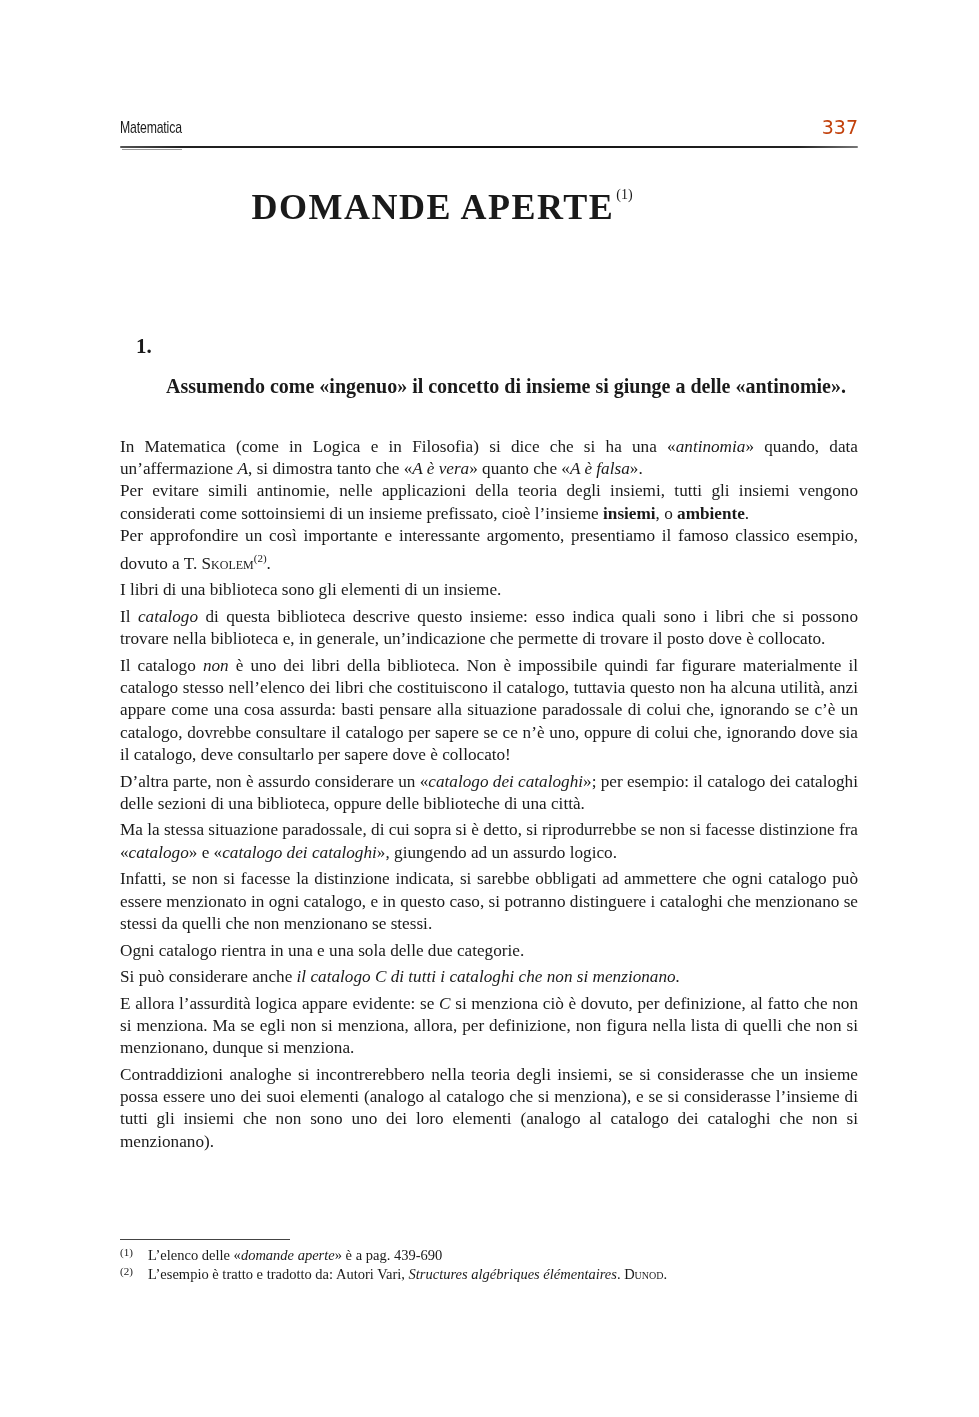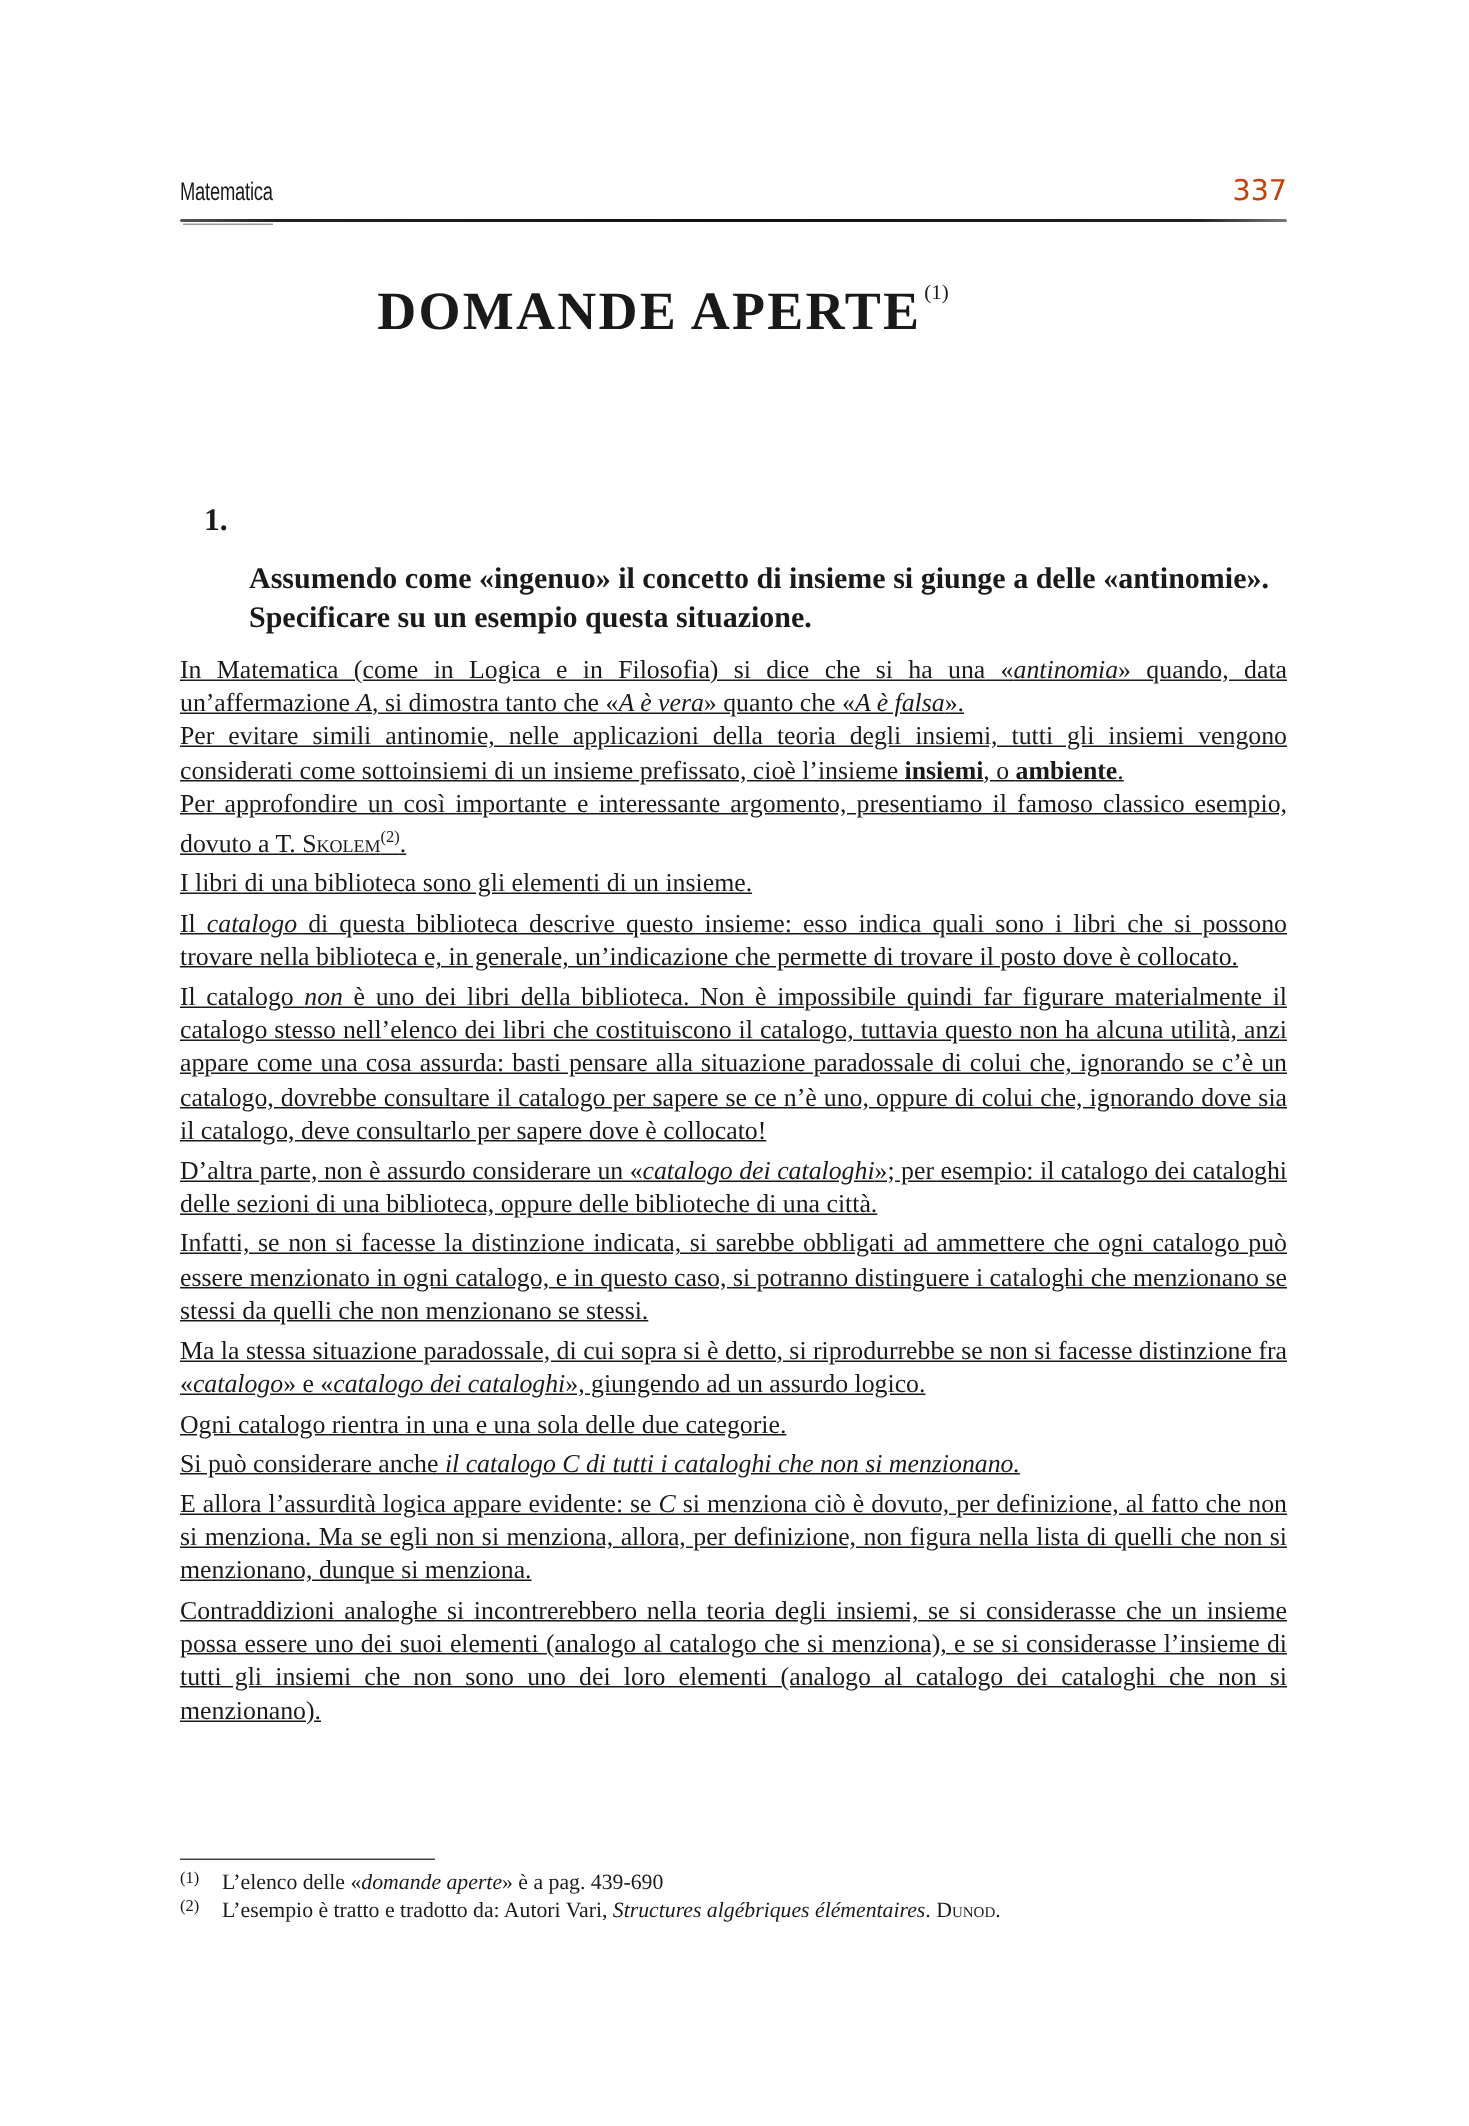--- a/index.html
+++ b/index.html
@@ -37,21 +37,21 @@
     position: absolute; left: 136px; top: 333px; width: 724px;
     font-weight: bold; font-size: 20px; line-height: 26px;
   }
   .q-num { position: absolute; left: 0; top: 0; font-size: 21px; }
   .q-text { margin-left: 30px; margin-top: 40px; }
   .q-text div { margin: 0; }
   .body {
     position: absolute; left: 120px; top: 436px; width: 738px;
     font-size: 17.2px; line-height: 22.2px; text-align: justify;
   }
-  .body p { margin: 0 0 4.5px 0; text-decoration: underline; }
+  .body p { margin: 0 0 4.5px 0; }
   .body p.tight { margin: 0; }
   .sc { font-variant: small-caps; text-align: center; }
   .fn-rule {
     position: absolute; left: 120px; top: 1239px; width: 170px; height: 1px; background: #444;
   }
   .footnotes {
     position: absolute; left: 120px; top: 1246px; width: 740px;
     font-size: 14.5px; line-height: 19px;
   }
   .fn { display: flex; }
@@ -66,34 +66,33 @@
 </div>
 <div class="rh-rule"></div>
 <div class="rh-rule2"></div>
 
 <div class="title"><span>DOMANDE APERTE</span><sup>(1)</sup></div>
 
 <div class="question">
   <span class="q-num">1.</span>
   <div class="q-text">
     <div>Assumendo come «ingenuo» il concetto di insieme si giunge a delle «antinomie».</div>
-    <div>Specificare su un esempio questa situazione.</div>
   </div>
 </div>
 
 <div class="body">
   <p class="tight"><span>In Matematica (come in Logica e in Filosofia) si dice che si ha una «</span><i>antinomia</i><span>» quando, data un’affermazione </span><i>A</i><span>, si dimostra tanto che «</span><i>A è vera</i><span>» quanto che «</span><i>A è falsa</i><span>».</span></p>
   <p class="tight"><span>Per evitare simili antinomie, nelle applicazioni della teoria degli insiemi, tutti gli insiemi vengono considerati come sottoinsiemi di un insieme prefissato, cioè l’insieme </span><b>insiemi</b><span>, o </span><b>ambiente</b><span>.</span></p>
   <p><span>Per approfondire un così importante e interessante argomento, presentiamo il famoso classico esempio, dovuto a T. </span><span class="sc">Skolem</span><sup style="font-size:11px">(2)</sup><span>.</span></p>
   <p>I libri di una biblioteca sono gli elementi di un insieme.</p>
   <p><span>Il </span><i>catalogo</i><span> di questa biblioteca descrive questo insieme: esso indica quali sono i libri che si possono trovare nella biblioteca e, in generale, un’indicazione che permette di trovare il posto dove è collocato.</span></p>
   <p><span>Il catalogo </span><i>non</i><span> è uno dei libri della biblioteca. Non è impossibile quindi far figurare materialmente il catalogo stesso nell’elenco dei libri che costituiscono il catalogo, tuttavia questo non ha alcuna utilità, anzi appare come una cosa assurda: basti pensare alla situazione paradossale di colui che, ignorando se c’è un catalogo, dovrebbe consultare il catalogo per sapere se ce n’è uno, oppure di colui che, ignorando dove sia il catalogo, deve consultarlo per sapere dove è collocato!</span></p>
   <p><span>D’altra parte, non è assurdo considerare un «</span><i>catalogo dei cataloghi</i><span>»; per esempio: il catalogo dei cataloghi delle sezioni di una biblioteca, oppure delle biblioteche di una città.</span></p>
+  <p><span>Ma la stessa situazione paradossale, di cui sopra si è detto, si riprodurrebbe se non si facesse distinzione fra «</span><i>catalogo</i><span>» e «</span><i>catalogo dei cataloghi</i><span>», giungendo ad un assurdo logico.</span></p>
   <p>Infatti, se non si facesse la distinzione indicata, si sarebbe obbligati ad ammettere che ogni catalogo può essere menzionato in ogni catalogo, e in questo caso, si potranno distinguere i cataloghi che menzionano se stessi da quelli che non menzionano se stessi.</p>
-  <p><span>Ma la stessa situazione paradossale, di cui sopra si è detto, si riprodurrebbe se non si facesse distinzione fra «</span><i>catalogo</i><span>» e «</span><i>catalogo dei cataloghi</i><span>», giungendo ad un assurdo logico.</span></p>
   <p>Ogni catalogo rientra in una e una sola delle due categorie.</p>
   <p><span>Si può considerare anche </span><i>il catalogo C di tutti i cataloghi che non si menzionano.</i></p>
   <p><span>E allora l’assurdità logica appare evidente: se </span><i>C</i><span> si menziona ciò è dovuto, per definizione, al fatto che non si menziona. Ma se egli non si menziona, allora, per definizione, non figura nella lista di quelli che non si menzionano, dunque si menziona.</span></p>
   <p>Contraddizioni analoghe si incontrerebbero nella teoria degli insiemi, se si considerasse che un insieme possa essere uno dei suoi elementi (analogo al catalogo che si menziona), e se si considerasse l’insieme di tutti gli insiemi che non sono uno dei loro elementi (analogo al catalogo dei cataloghi che non si menzionano).</p>
 </div>
 
 <div class="fn-rule"></div>
 <div class="footnotes">
   <div class="fn">
     <span class="fn-mark">(1)</span>

